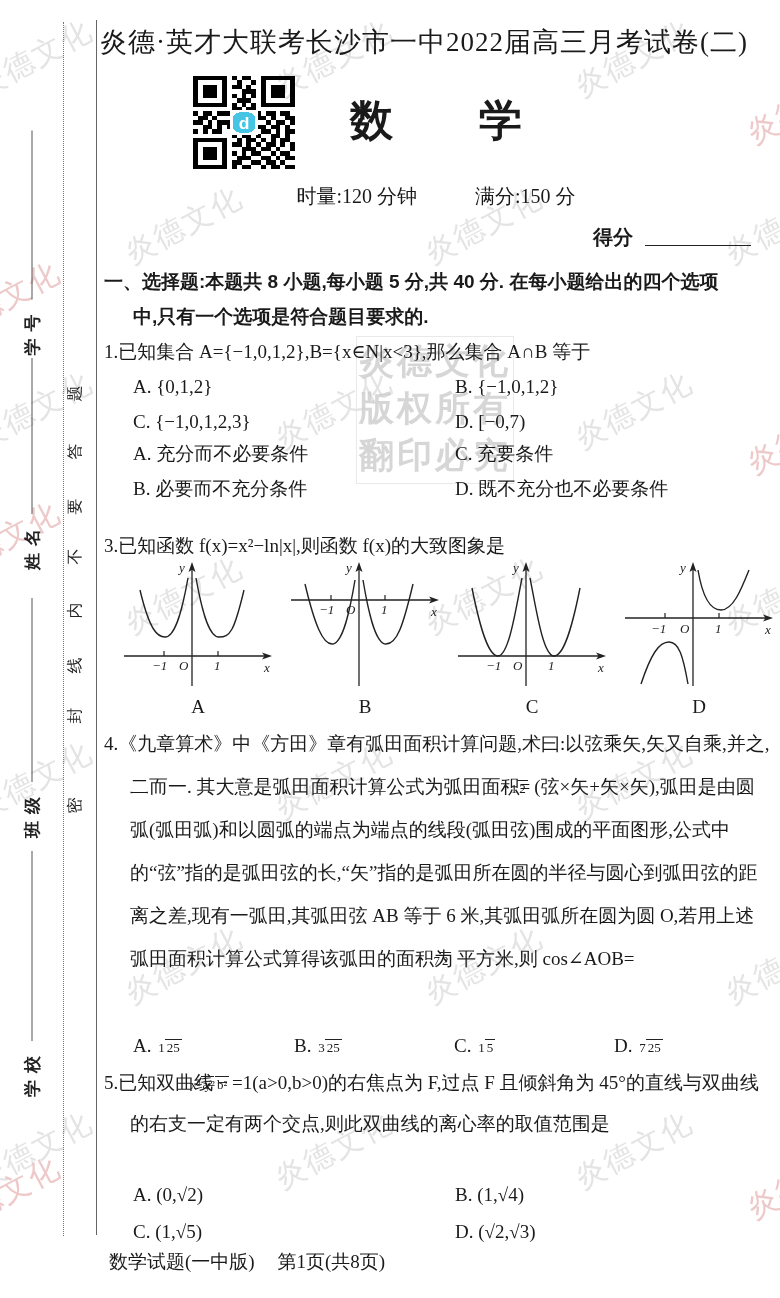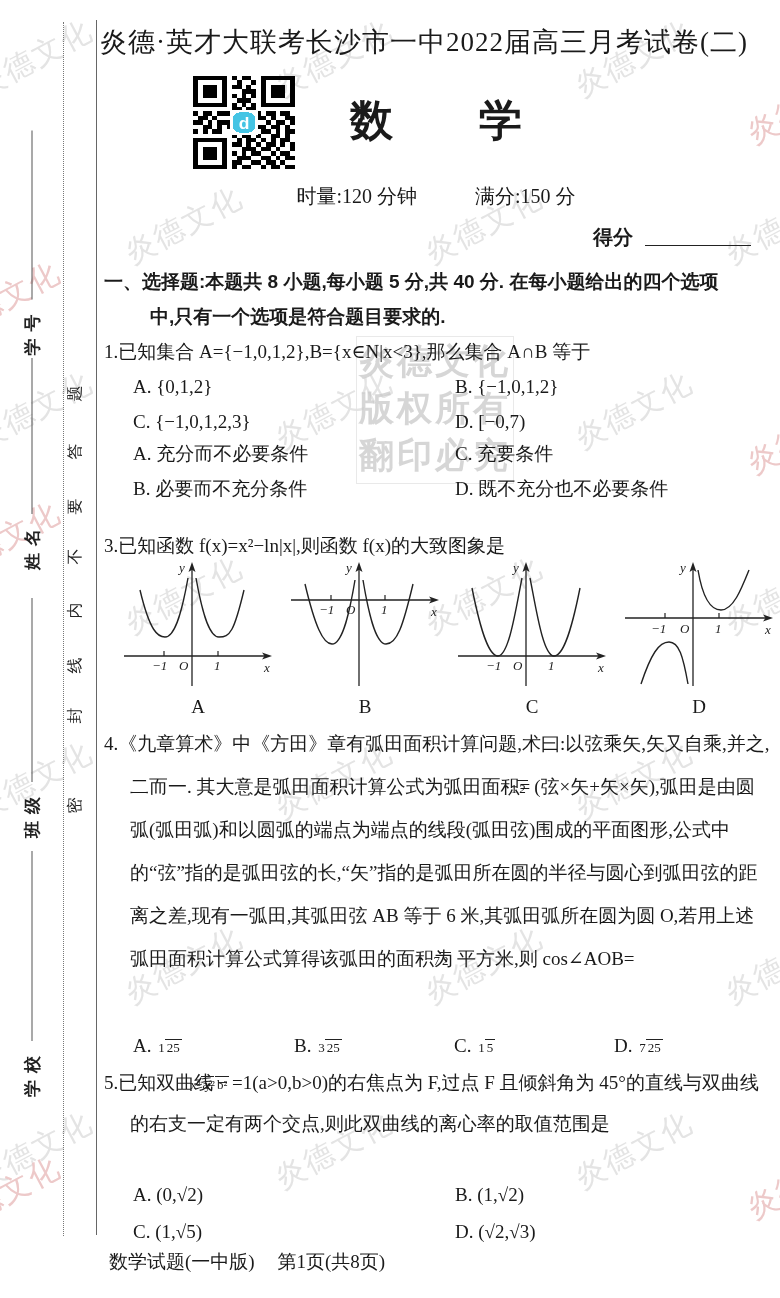--- a/index.html
+++ b/index.html
@@ -57,21 +57,21 @@
     position:absolute;left:593px;top:224px;z-index:3;font-size:20px;font-weight:bold;
     font-family:Liberation Mono, monospace;
   }
   .score .score-ul{display:inline-block;width:106px;height:0;border-bottom:1px solid #222;vertical-align:-2px;}
   
   .sec-head{
     position:absolute;left:104px;top:264px;width:668px;z-index:3;
     font-weight:bold;line-height:35px;
     font-family:"Liberation Sans","DejaVu Sans",sans-serif;
   }
-  .sec-head .l2{margin-left:46px;}
+  .sec-head .l2{margin-left:29px;}
   .qblock{position:absolute;left:104px;width:668px;z-index:3;line-height:35px;}
   .qstem{padding-left:26px;text-indent:-26px;}
   .opts2{display:grid;grid-template-columns:322px 1fr;padding-left:29px;line-height:35px;}
   .opts4{display:grid;grid-template-columns:161px 160px 160px 1fr;padding-left:29px;align-items:center;}
   .frac{display:inline-block;vertical-align:middle;text-align:center;line-height:1.08;font-size:13px;padding:0 2px;}
   .frac .den{border-top:1px solid #222;padding:0 2px;}
   .graph{position:absolute;width:160px;z-index:3;}
   .graph svg{display:block;}
   .glabel{text-align:center;font-size:19px;margin-top:8px;}
   .gtxt{font-size:13px;font-style:italic;font-family:"Liberation Serif",serif;}
@@ -538,21 +538,21 @@
 </div>
 
 <div class="qblock" style="top:1062px;line-height:41px">
   <div class="qstem">
     <span>5.</span><span>已知双曲线</span><span class="frac"><span class="num">x²</span><span class="den">a²</span></span><span>−</span><span class="frac"><span class="num">y²</span><span class="den">b²</span></span><span>=1(a&gt;0,b&gt;0)的右焦点为 F,过点 F 且倾斜角为 45°的直线与双曲线的右支一定有两个交点,则此双曲线的离心率的取值范围是</span>
   </div>
 </div>
 
 <div class="qblock opts2" style="top:1176px;line-height:37px">
   <span><span>A.</span> <span>(0,√2)</span></span>
-  <span><span>B.</span> <span>(1,√2)</span></span>
+  <span><span>B.</span> <span>(1,√4)</span></span>
   <span><span>C.</span> <span>(1,√5)</span></span>
   <span><span>D.</span> <span>(√2,√3)</span></span>
 </div>
 
 <div class="footer">
   <span>数学试题(一中版)</span>
   <span>第1页(共8页)</span>
 </div>
 
 </body></html>

